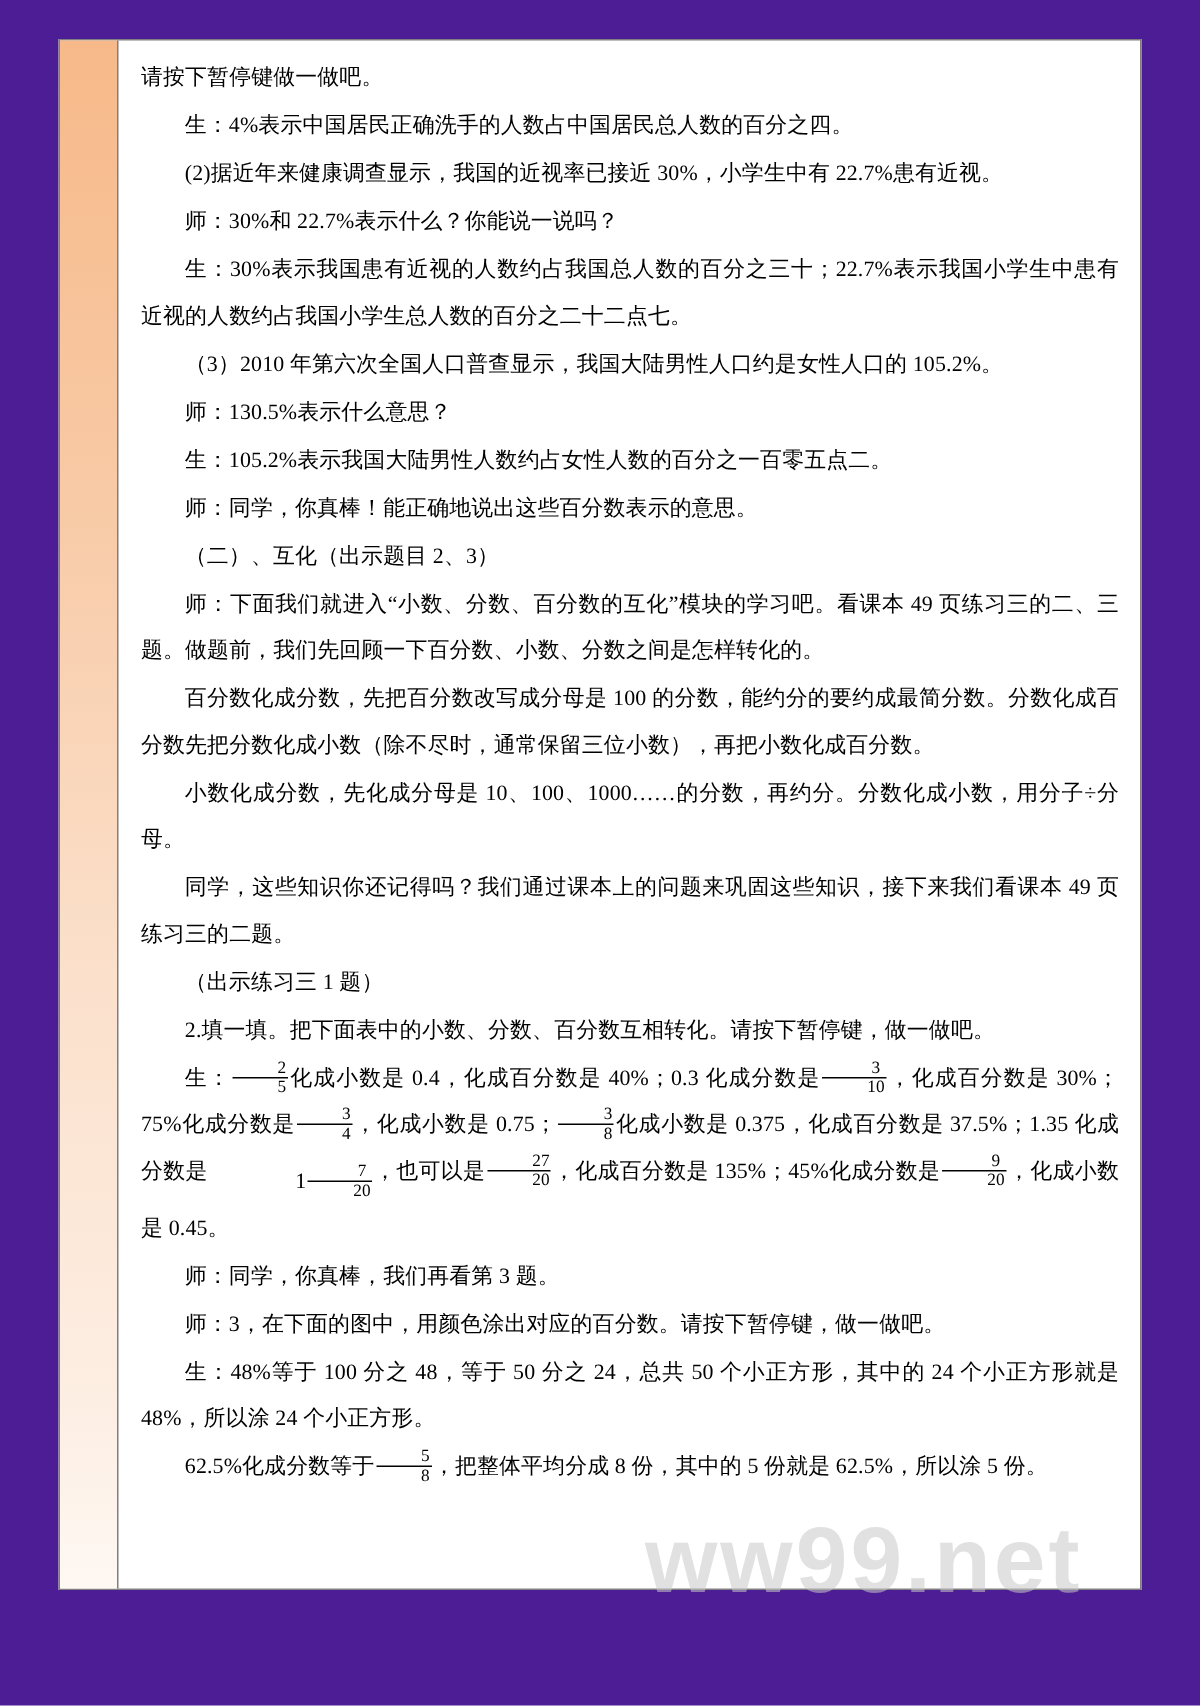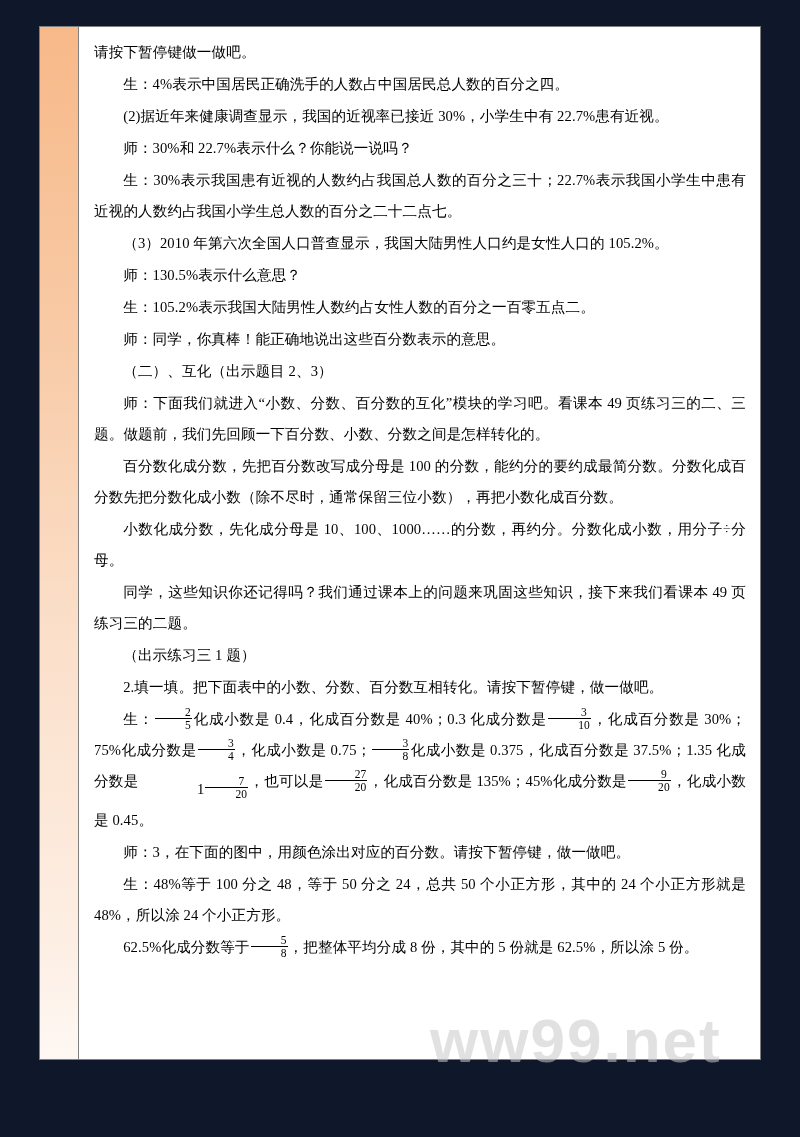--- a/index.html
+++ b/index.html
@@ -12,21 +12,21 @@
     height: 1137px;
     font-family: "Liberation Serif", "DejaVu Serif", serif;
     position: relative;
     overflow: hidden;
   }
   .page {
     position: absolute;
     left: 0; top: 0;
     width: 800px;
     height: 1137px;
-    background: #0f172a;
+    background: #4c1d95;
   }
   
   .doc-frame {
     position: absolute;
     left: 39px;
     top: 26px;
     width: 722px;
     height: 1034px;
     border: 1px solid #7f7f7f;
     box-sizing: border-box;
@@ -132,20 +132,21 @@
       <p class="ind bold">（二）、互化（出示题目 2、3）</p>
       <p class="ind">师：下面我们就进入“小数、分数、百分数的互化”模块的学习吧。看课本 49 页练习三的二、三题。做题前，我们先回顾一下百分数、小数、分数之间是怎样转化的。</p>
       <p class="ind">百分数化成分数，先把百分数改写成分母是 100 的分数，能约分的要约成最简分数。分数化成百分数先把分数化成小数（除不尽时，通常保留三位小数），再把小数化成百分数。</p>
       <p class="ind">小数化成分数，先化成分母是 10、100、1000……的分数，再约分。分数化成小数，用分子÷分母。</p>
       <p class="ind">同学，这些知识你还记得吗？我们通过课本上的问题来巩固这些知识，接下来我们看课本 49 页练习三的二题。</p>
       <p class="ind">（出示练习三 1 题）</p>
       <p class="ind">2.填一填。把下面表中的小数、分数、百分数互相转化。请按下暂停键，做一做吧。</p>
 
       <p class="ind"><span>生：</span><span class="frac"><span class="num">2</span><span class="den">5</span></span><span>化成小数是 0.4，化成百分数是 40%；0.3 化成分数是</span><span class="frac"><span class="num">3</span><span class="den">10</span></span><span>，化成百分数是 30%；75%</span><span>化成分数是</span><span class="frac"><span class="num">3</span><span class="den">4</span></span><span>，化成小数是 0.75；</span><span class="frac"><span class="num">3</span><span class="den">8</span></span><span>化成小数是 0.375，化成百分数是 37.5%；1.35 化成分数</span><span>是</span><span class="mixed"><span class="whole">1</span><span class="frac"><span class="num">7</span><span class="den">20</span></span></span><span>，也可以是</span><span class="frac"><span class="num">27</span><span class="den">20</span></span><span>，化成百分数是 135%；45%化成分数是</span><span class="frac"><span class="num">9</span><span class="den">20</span></span><span>，化成小数是 0.45。</span></p>
 
+      <p class="ind">师：同学，你真棒，我们再看第 3 题。</p>
       <p class="ind">师：3，在下面的图中，用颜色涂出对应的百分数。请按下暂停键，做一做吧。</p>
       <p class="ind">生：48%等于 100 分之 48，等于 50 分之 24，总共 50 个小正方形，其中的 24 个小正方形就是 48%，所以涂 24 个小正方形。</p>
 
       <p class="ind"><span>62.5%化成分数等于</span><span class="frac"><span class="num">5</span><span class="den">8</span></span><span>，把整体平均分成 8 份，其中的 5 份就是 62.5%，所以涂 5 份。</span></p>
 
     </div>
   </div>
   <div class="watermark">ww99.net</div>
 </div>
 

